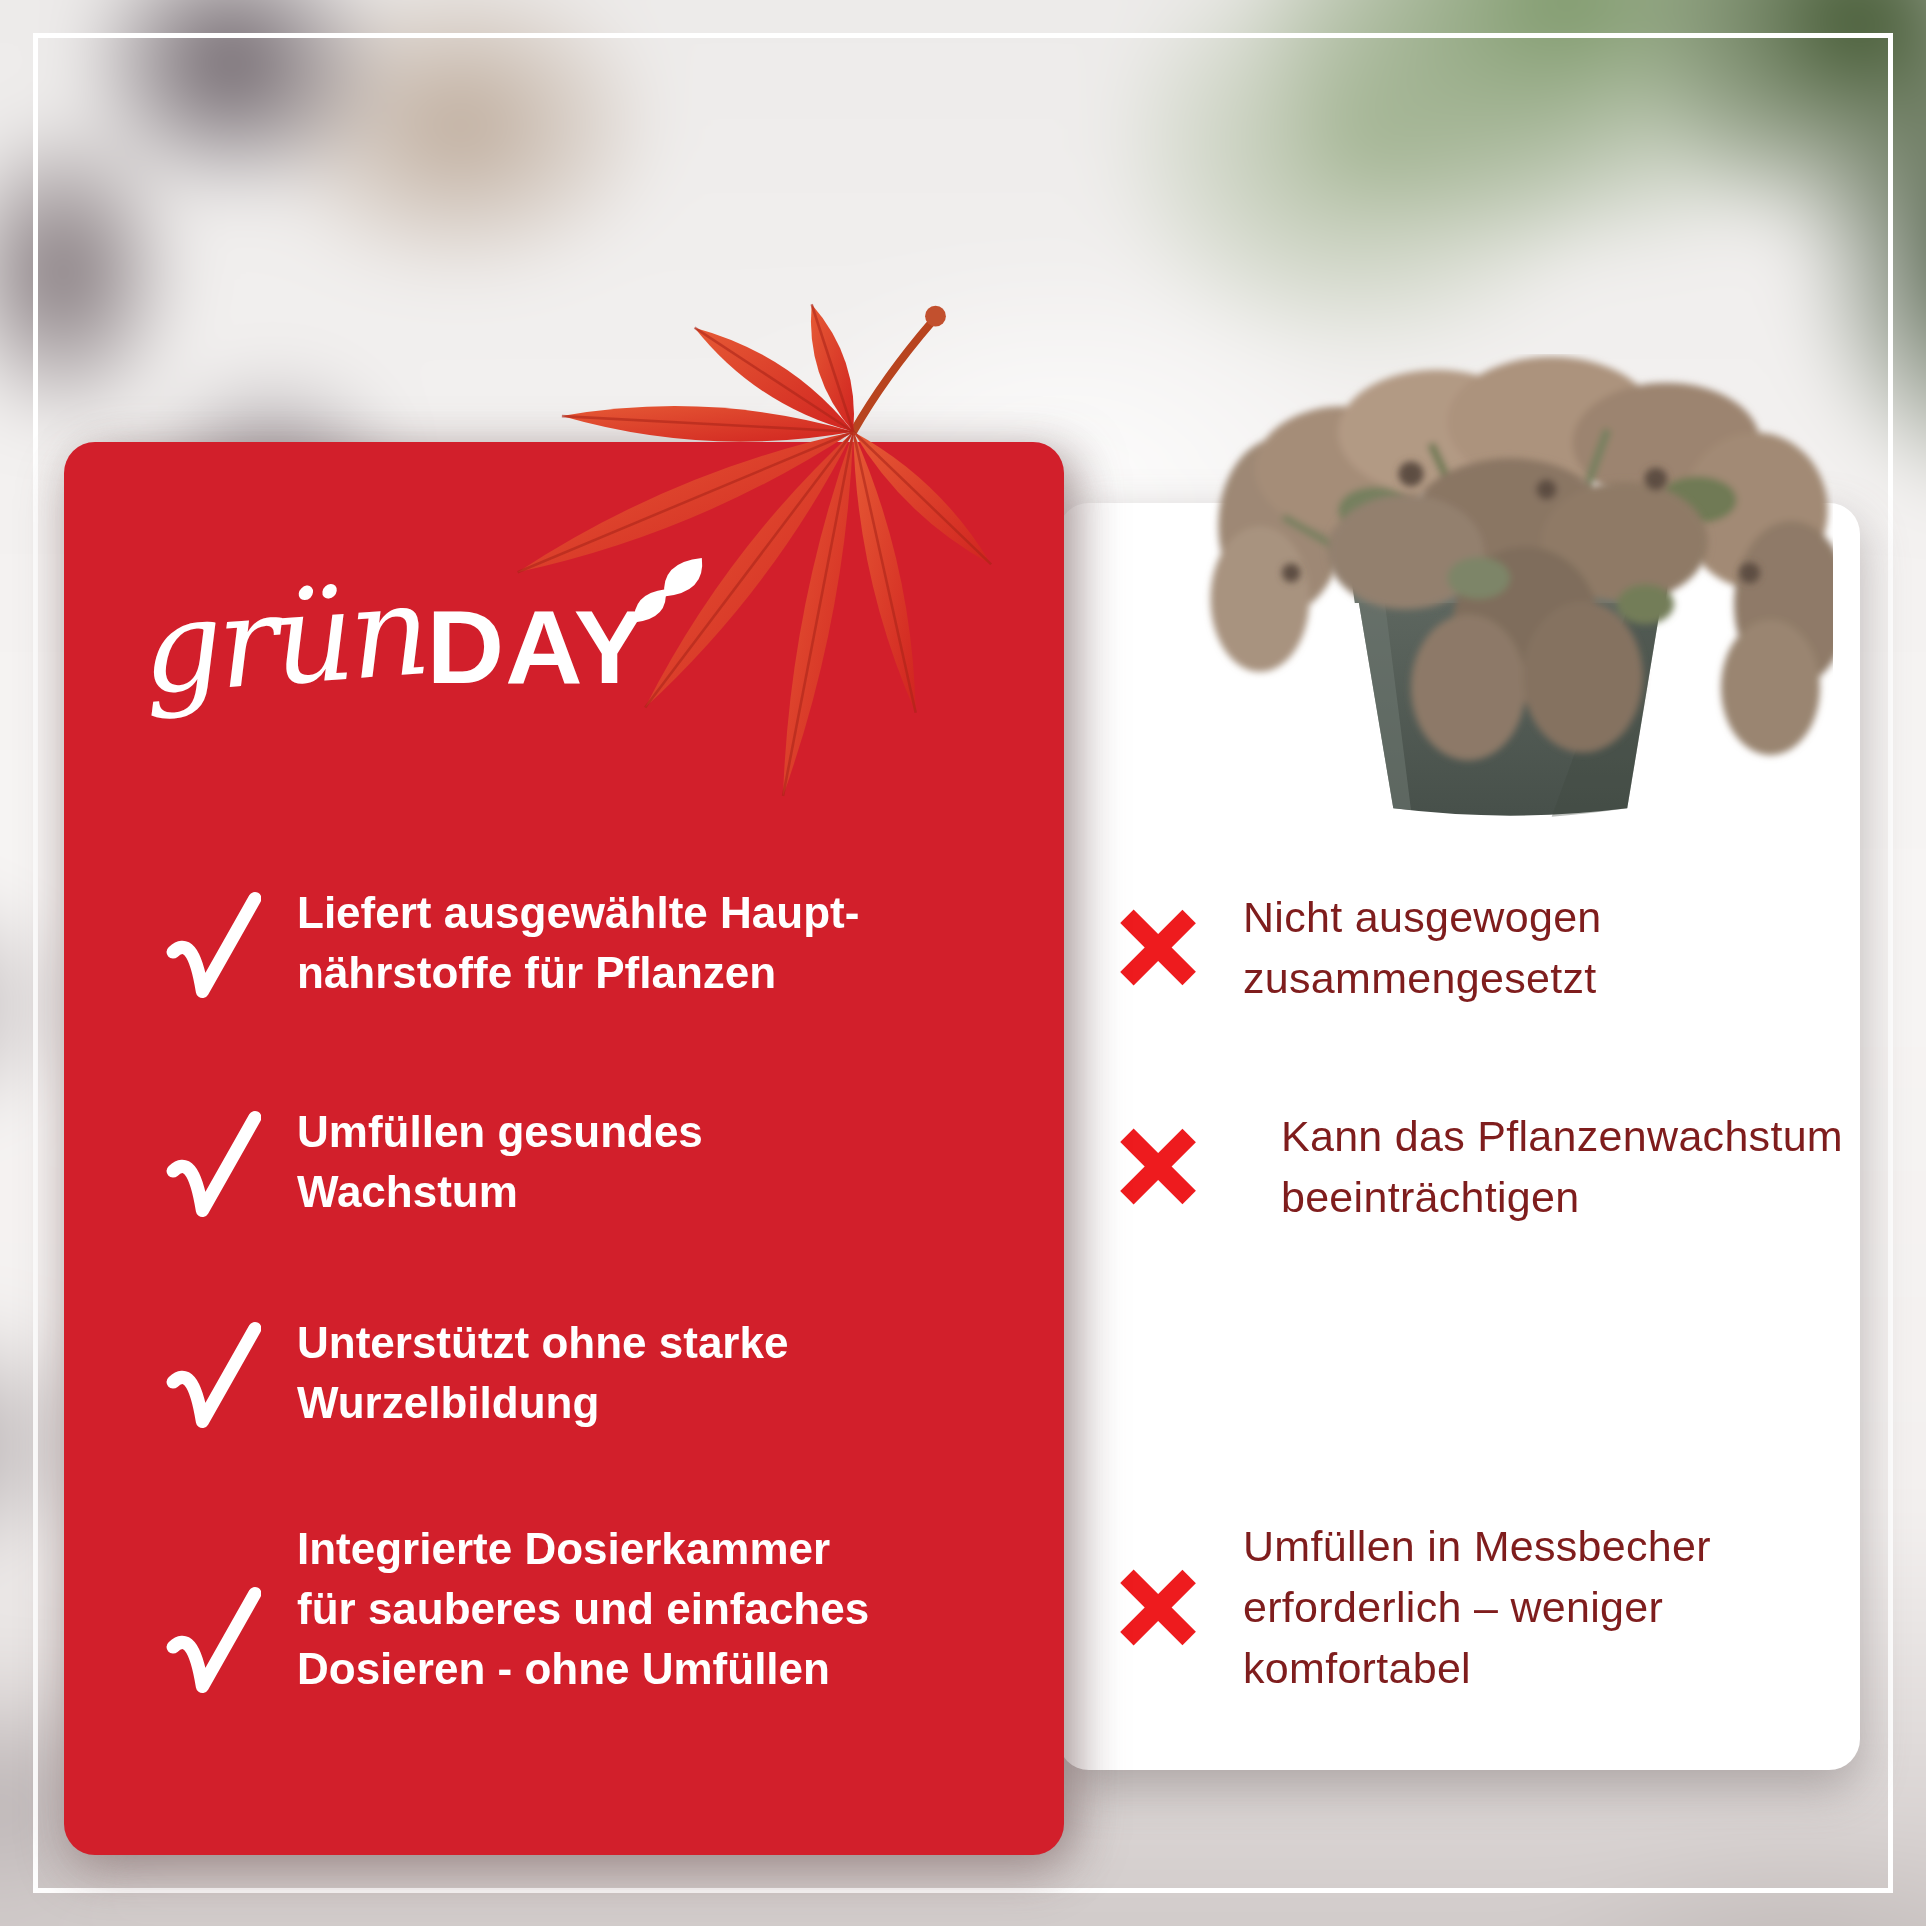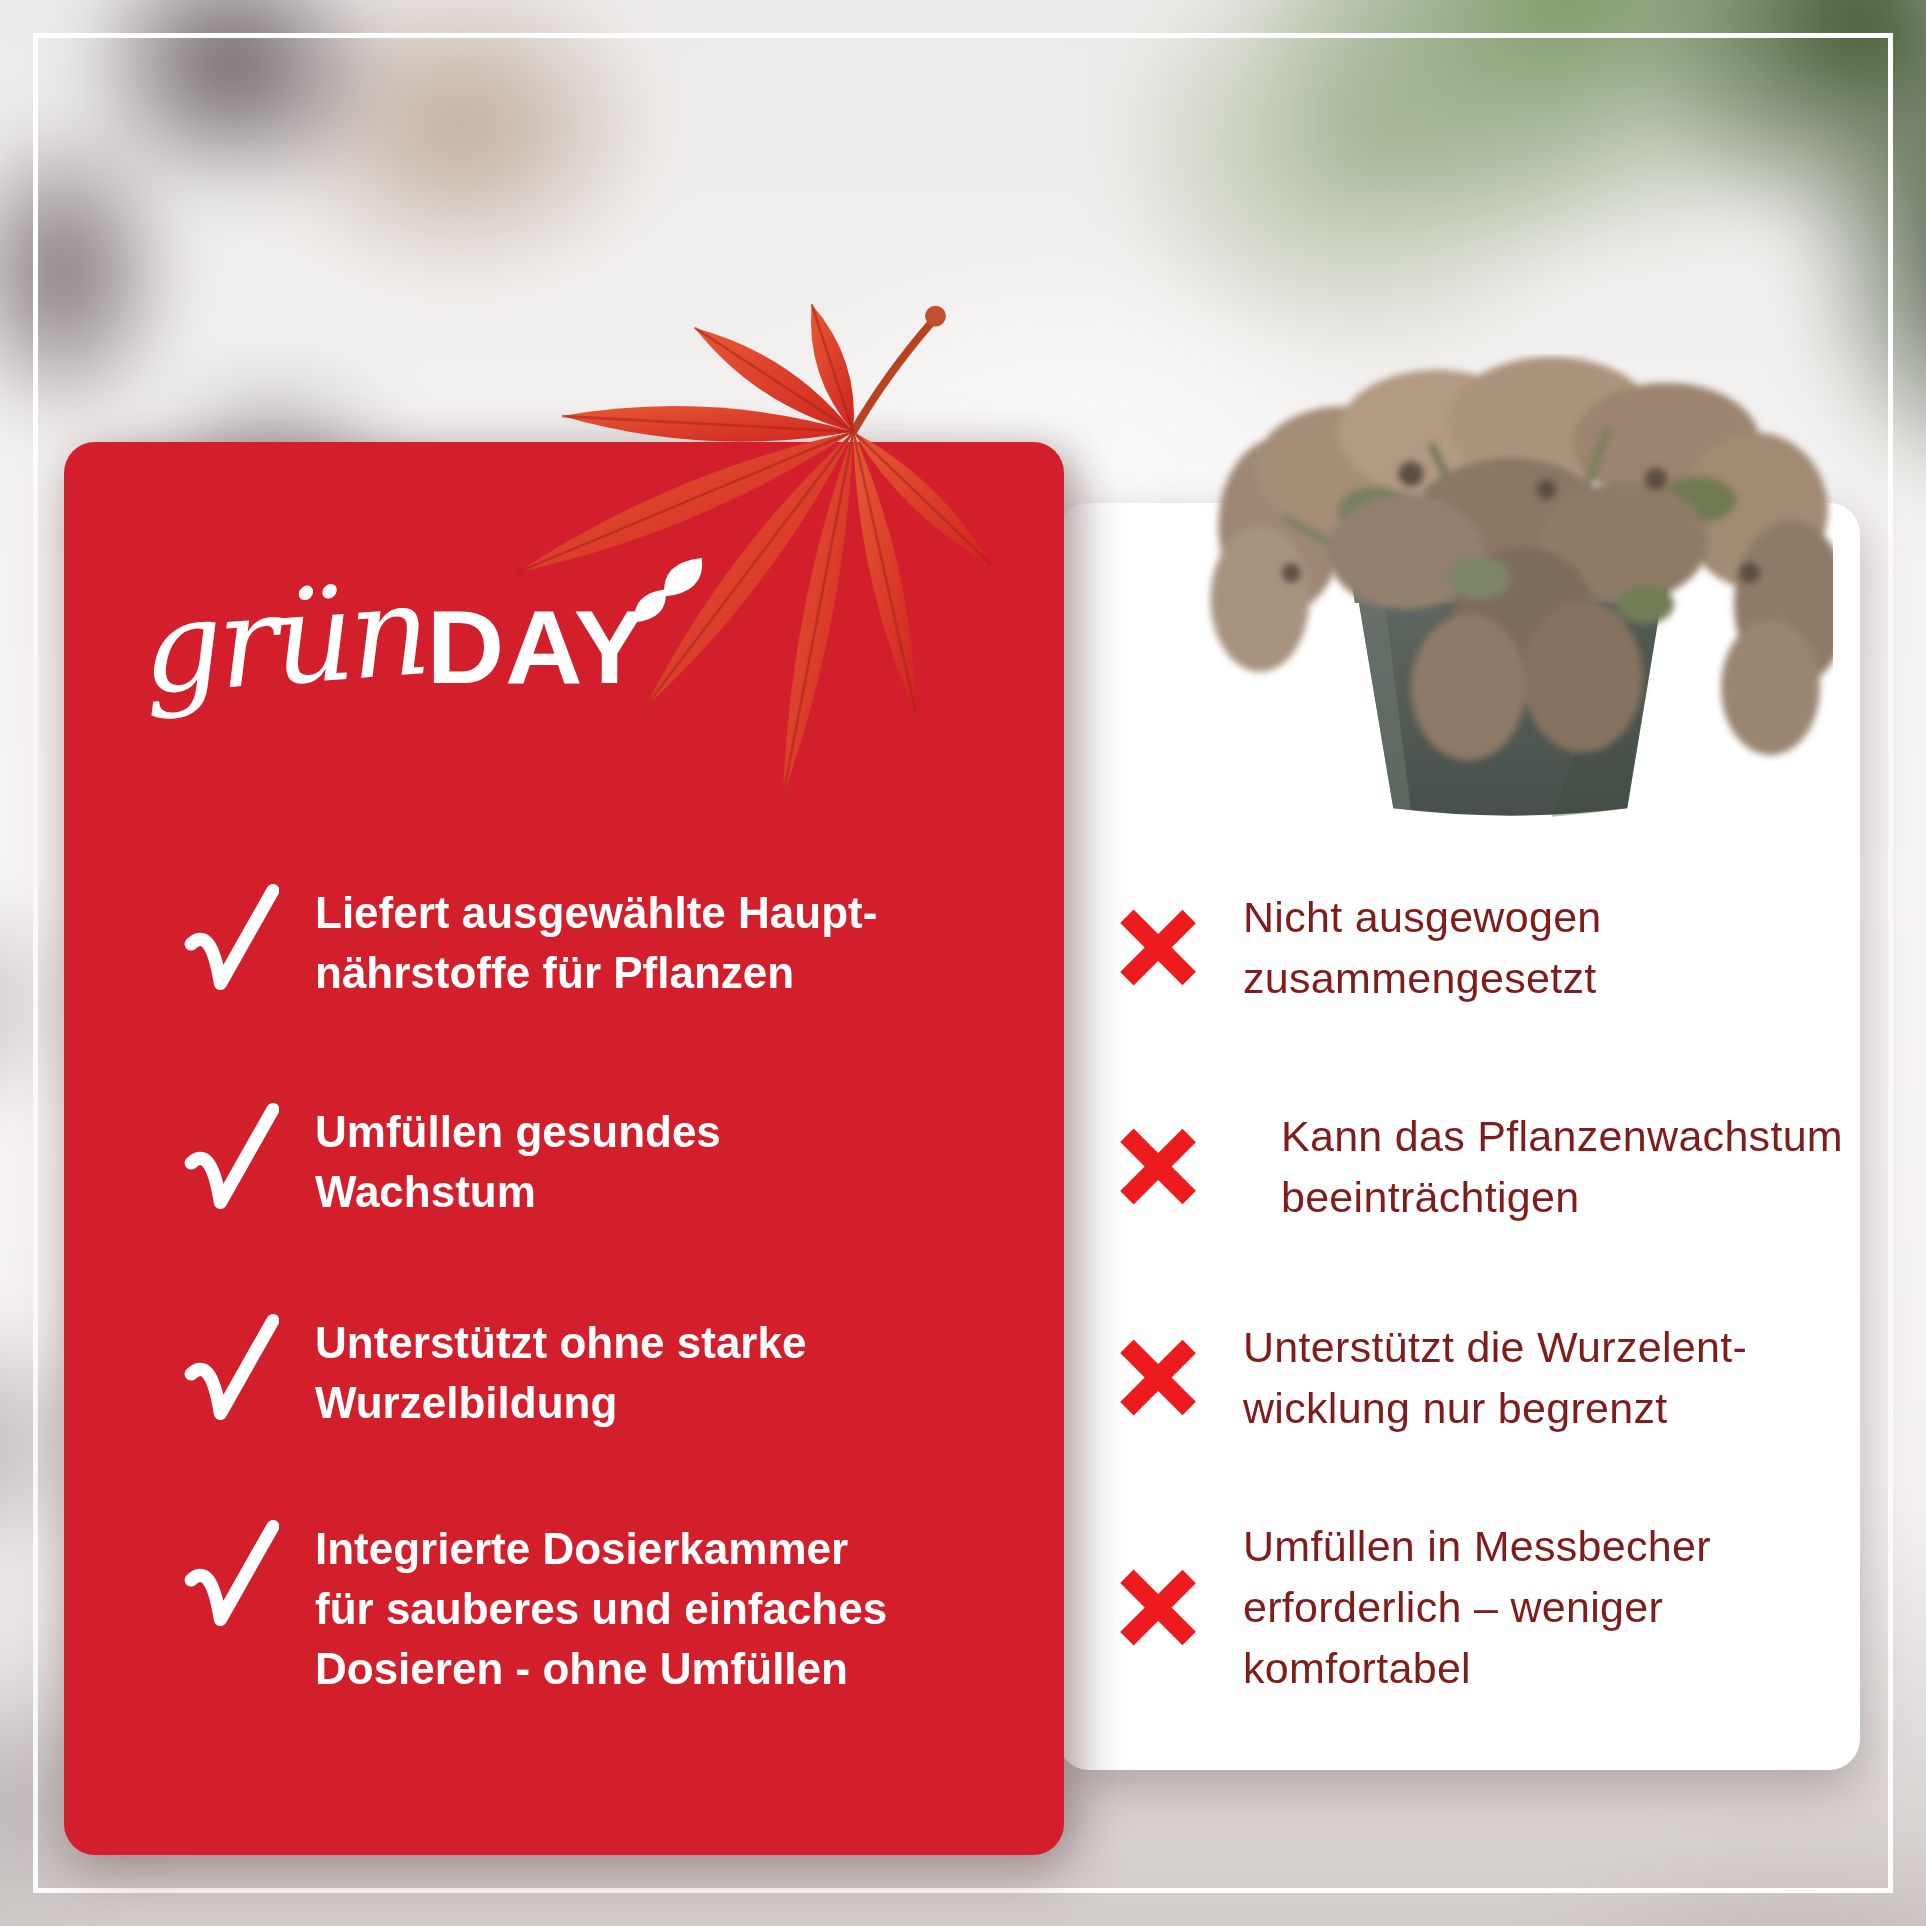--- a/index.html
+++ b/index.html
@@ -50,21 +50,21 @@
   
   .logo { position:absolute; left:78px; top:125px; display:flex; align-items:baseline; color:#fff; }
   .logo-script {
     font-family:"DejaVu Serif", serif; font-style:italic; font-weight:normal;
     font-size:125px; letter-spacing:-4.2px; transform:rotate(-4deg); display:inline-block;
   }
   .logo-bold { font-size:103px; font-weight:bold; letter-spacing:1px; margin-left:5.2px; transform:scaleX(1.04); display:inline-block; }
   .logo-leaf { width:78px; height:78px; margin-left:-14.6px; transform:translateY(-49px); }
 
   
-  .prow { position:absolute; left:119px; width:854px; display:flex; align-items:flex-start; gap:36px; }
+  .prow { position:absolute; left:101px; width:854px; display:flex; align-items:flex-end; gap:36px; }
   .p1 { top:441px; } .p2 { top:660px; } .p3 { top:871px; } .p4 { top:1077px; }
   .check { width:96px; height:112px; flex:none; }
   .ptext { font-size:44px; font-weight:bold; color:#ffffff; line-height:1.36; white-space:pre-line; }
 
   
   .crow { position:absolute; left:61px; width:724px; display:flex; align-items:center; gap:46px; }
   .c1 { top:384px; } .c2 { top:603px;justify-content:space-between; } .c3 { top:814px; } .c4 { top:1013px; }
   .xmark { width:78px; height:78px; flex:none; position:relative; }
   .xmark::before, .xmark::after {
     content:""; position:absolute; left:-5.2px; right:-5.2px; top:50%; height:19px; margin-top:-10px;
@@ -88,25 +88,20 @@
   <div class="card card-white">
     <div class="crow c1">
       <div class="xmark"></div>
       <div class="ctext">Nicht ausgewogen
 zusammengesetzt</div>
     </div>
     <div class="crow c2">
       <div class="xmark"></div>
       <div class="ctext">Kann das Pflanzenwachstum
 beeinträchtigen</div>
-    </div>
-    <div class="crow c3">
-      <div class="xmark"></div>
-      <div class="ctext">Unterstützt die Wurzelent-
-wicklung nur begrenzt</div>
     </div>
     <div class="crow c4">
       <div class="xmark"></div>
       <div class="ctext">Umfüllen in Messbecher
 erforderlich – weniger
 komfortabel</div>
     </div>
   </div>
 
   <svg class="plant" viewBox="0 0 1240 900">

